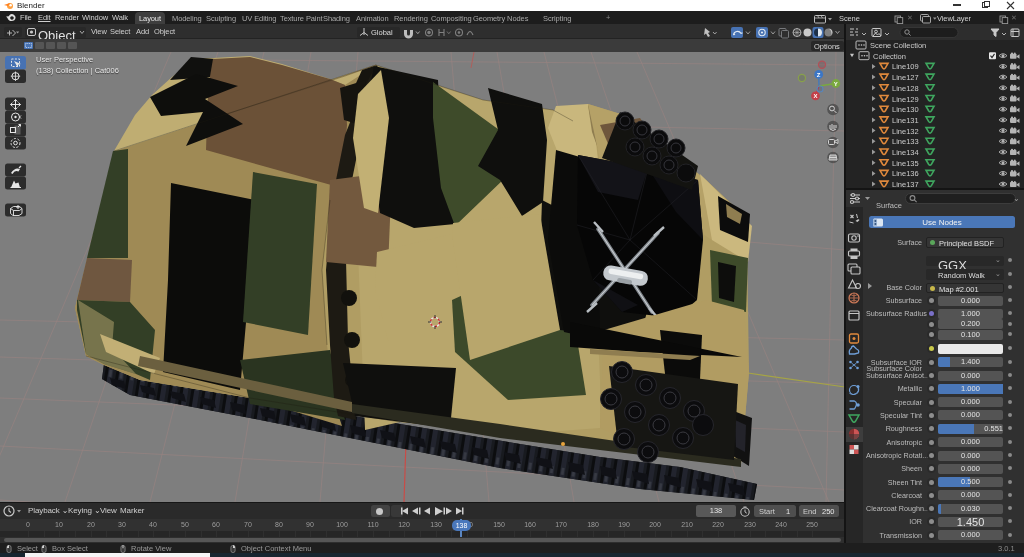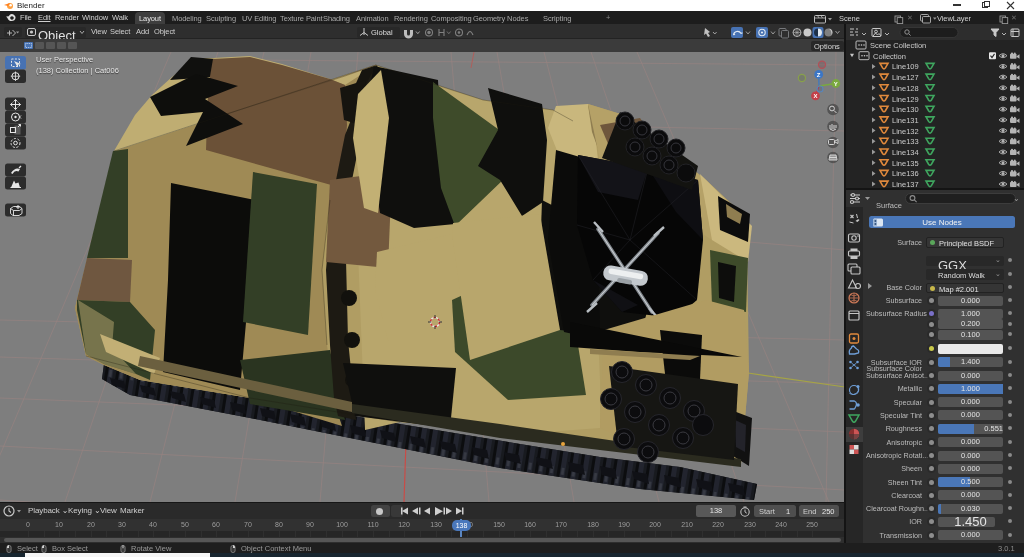--- a/index.html
+++ b/index.html
@@ -876,21 +876,21 @@
     </div>
 <div class="field" style="left:938px;top:503.5px;width:65px;height:10px;line-height:10px;font-size:7.5px;">
       <div class="abs" style="left:0;top:0;width:3px;height:10px;background:#4a77b8;border-radius:2px 0 0 2px;"></div>
       <div class="abs" style="left:0;top:0;width:65px;text-align:center;">0.030</div>
     </div>
 <div class="dot" style="left:1008px;top:506.0px;width:4px;height:4px;background:#8a8a8a;"></div>
 <div class="lbl" style="left:866px;top:517.0px;width:56px;">IOR</div>
 <div class="sock" style="left:927px;top:517.0px;">
       <i></i>
     </div>
-<div class="field" style="left:938px;top:516.5px;width:57px;height:10px;line-height:10px;font-size:13px;">
+<div class="field" style="left:938px;top:516.5px;width:65px;height:10px;line-height:10px;font-size:11px;">
       <div class="abs" style="left:0;top:0;width:65px;text-align:center;">1.450</div>
     </div>
 <div class="dot" style="left:1008px;top:519.0px;width:4px;height:4px;background:#8a8a8a;"></div>
 <div class="lbl" style="left:866px;top:530.5px;width:56px;">Transmission</div>
 <div class="sock" style="left:927px;top:530.5px;">
       <i></i>
     </div>
 <div class="field" style="left:938px;top:530.0px;width:65px;height:10px;line-height:10px;font-size:7.5px;">
       <div class="abs" style="left:0;top:0;width:65px;text-align:center;">0.000</div>
     </div>

